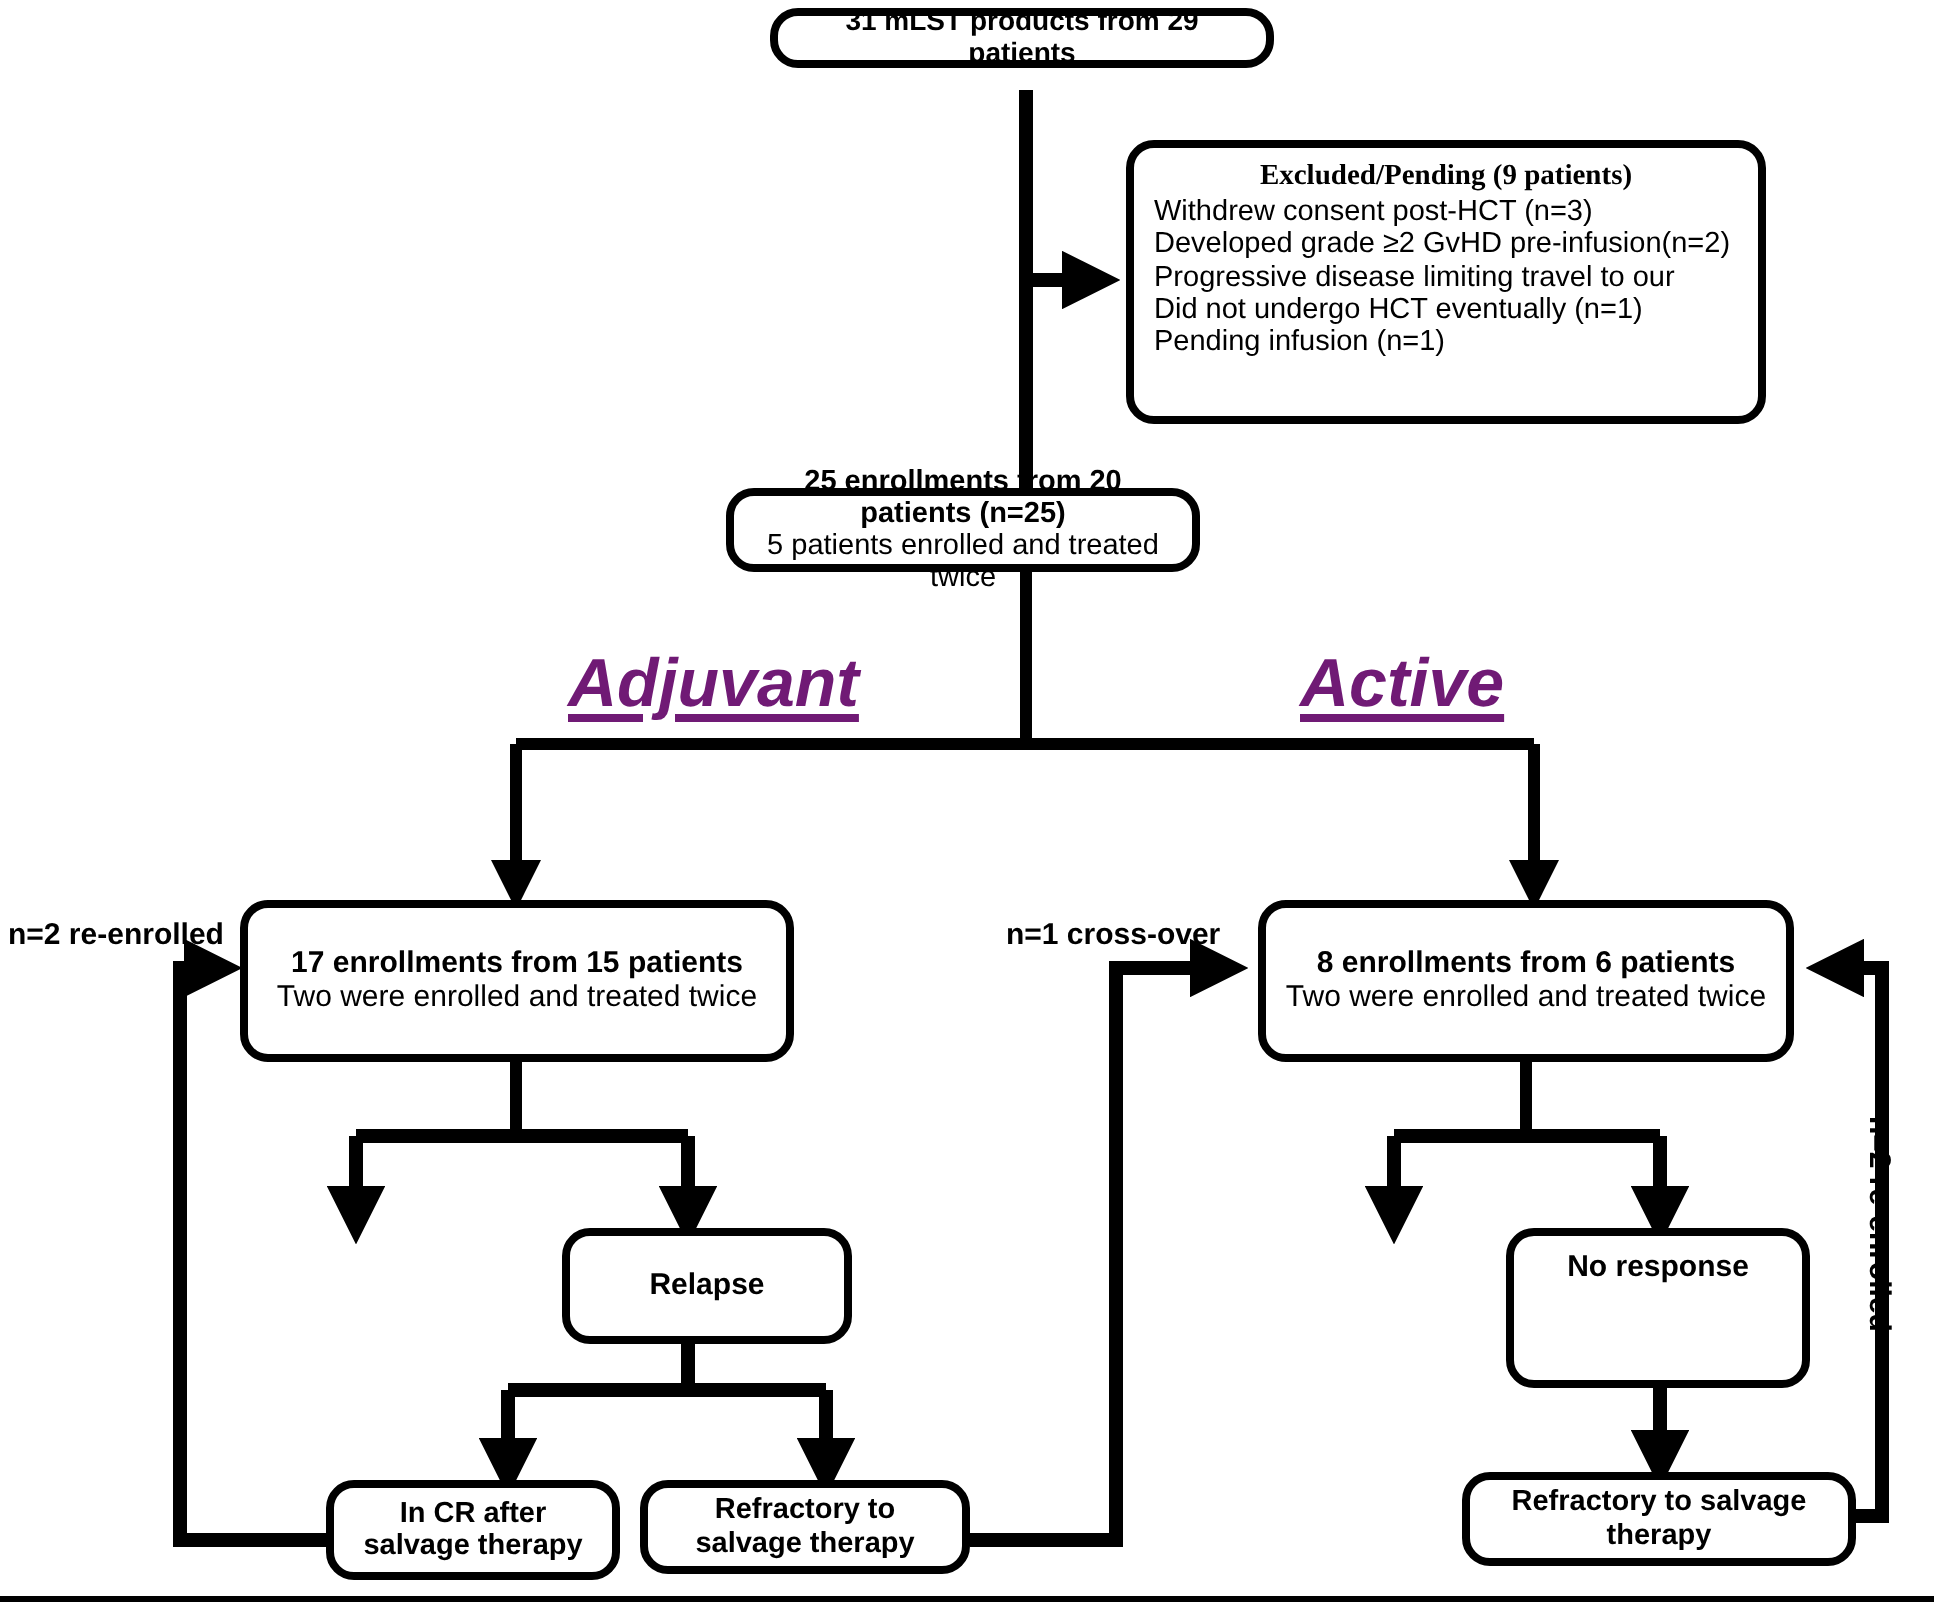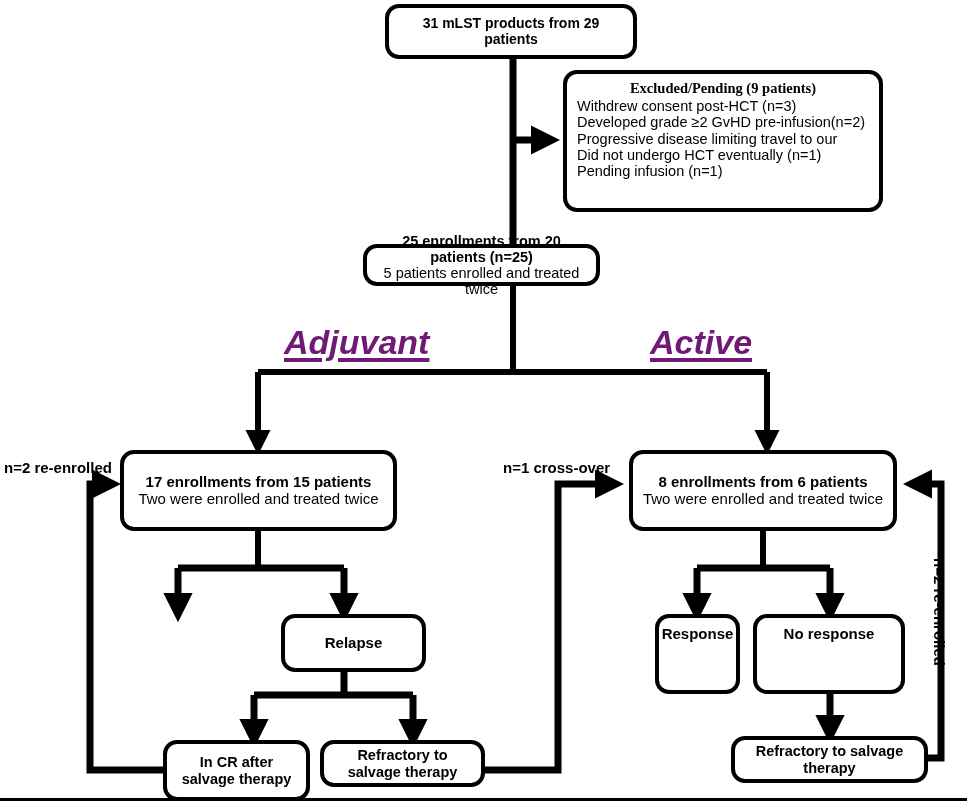--- a/index.html
+++ b/index.html
@@ -109,21 +109,21 @@
 
     <path d="M 830 694 L 830 736" stroke="#000" stroke-width="7" fill="none" marker-end="url(#arrow)"></path>
 
     <path d="M 163 770 L 90 770 L 90 484 L 113 484" stroke="#000" stroke-width="7" fill="none" marker-end="url(#arrow)"></path>
 
     <path d="M 485 770 L 558 770 L 558 484 L 616 484" stroke="#000" stroke-width="7" fill="none" marker-end="url(#arrow)"></path>
 
     <path d="M 928 758 L 941 758 L 941 484 L 911 484" stroke="#000" stroke-width="7" fill="none" marker-end="url(#arrow)"></path>
   </svg>
 
-  <div class="node" style="left:385px;top:4px;width:252px;height:55px;font-size:14px;padding:0 10px;">
+  <div class="node" style="left:385px;top:4px;width:252px;height:30px;font-size:14px;padding:0 10px;">
     <span class="ttl">31 mLST products from 29 patients</span>
   </div>
 
   <div class="node" style="left:563px;top:70px;width:320px;height:142px;font-size:14.5px;padding:6px 10px 4px 10px;justify-content:flex-start;">
     <span class="ttl" style="margin-bottom:2px;font-family:Liberation Serif, serif;">Excluded/Pending (9 patients)</span>
     <div class="bullets">
       <span class="li">Withdrew consent post-HCT (n=3)</span>
       <span class="li">Developed grade ≥2 GvHD pre-infusion(n=2)</span>
       <span class="li">Progressive disease limiting travel to our</span>
       <span class="li">Did not undergo HCT eventually (n=1)</span>
@@ -151,29 +151,26 @@
     <div class="bullets" style="text-align:center;">
       <span class="li" style="text-indent:0;padding-left:0;">Two were enrolled and treated twice</span>
     </div>
   </div>
 
 
   <div class="node" style="left:271px;top:614px;width:145px;height:58px;font-size:15px;margin-left:10px;">
     <span class="ttl">Relapse</span>
   </div>
 
-  <div class="node" style="left:655px;top:614px;width:85px;height:80px;font-size:15px;justify-content:flex-start;padding-top:8px;">
-    <span class="ttl">Response</span>
-  </div>
 
   <div class="node" style="left:753px;top:614px;width:152px;height:80px;font-size:15px;justify-content:flex-start;padding-top:8px;">
     <span class="ttl">No response</span>
   </div>
 
-  <div class="node" style="left:163px;top:740px;width:147px;height:61px;font-size:14.5px;padding:0 6px;">
+  <div class="node" style="left:163px;top:740px;width:147px;height:50px;font-size:14.5px;padding:0 6px;">
     <span class="ttl">In CR after salvage therapy</span>
   </div>
 
   <div class="node" style="left:320px;top:740px;width:165px;height:47px;font-size:14.5px;padding:0 6px;">
     <span class="ttl">Refractory to salvage therapy</span>
   </div>
 
   <div class="node" style="left:731px;top:736px;width:197px;height:47px;font-size:14.5px;padding:0 6px;">
     <span class="ttl">Refractory to salvage therapy</span>
   </div>

